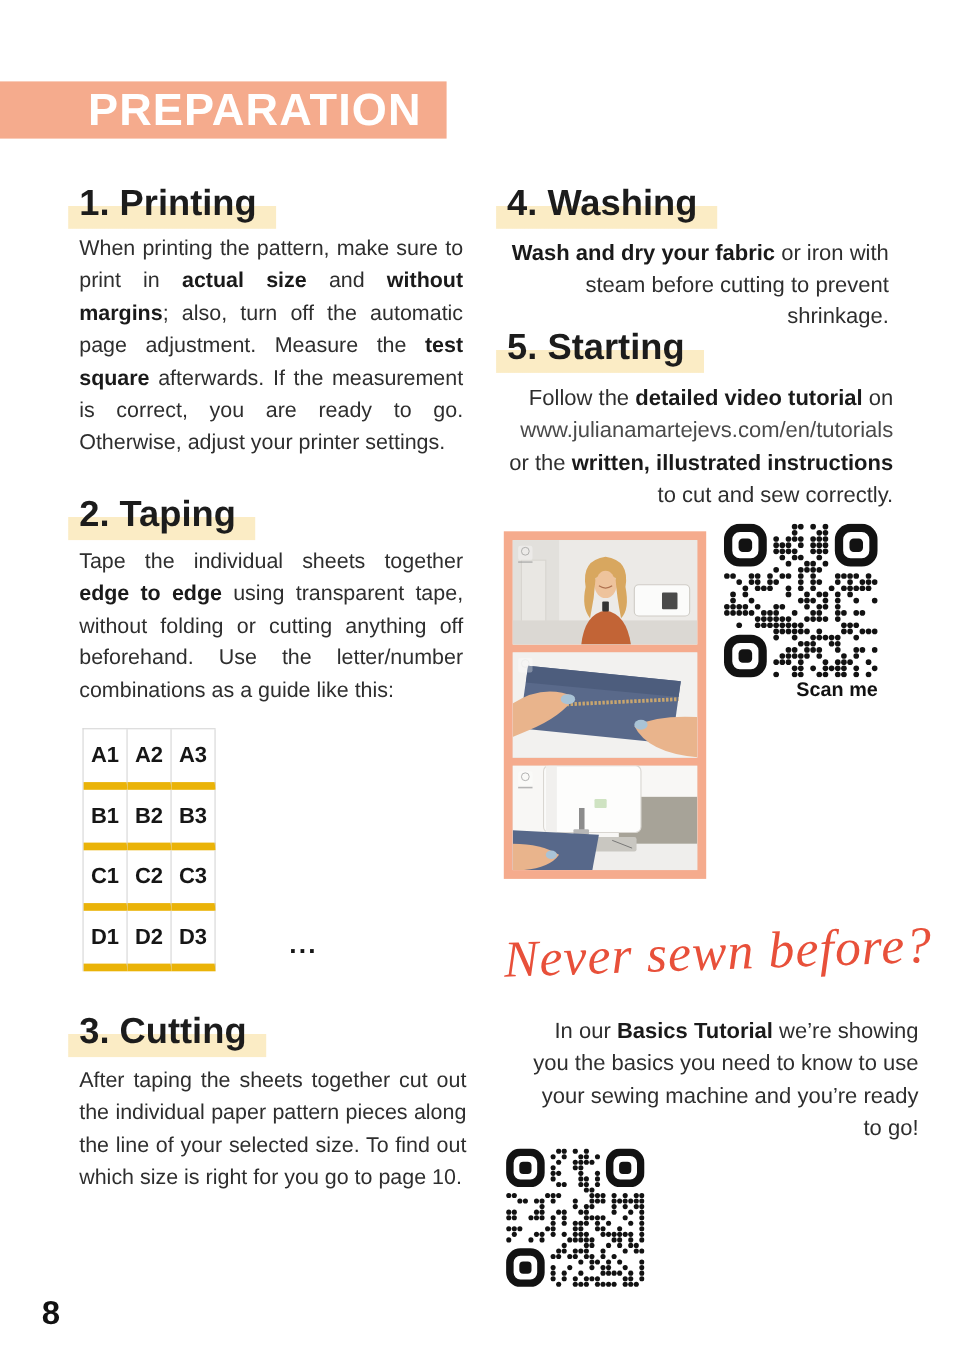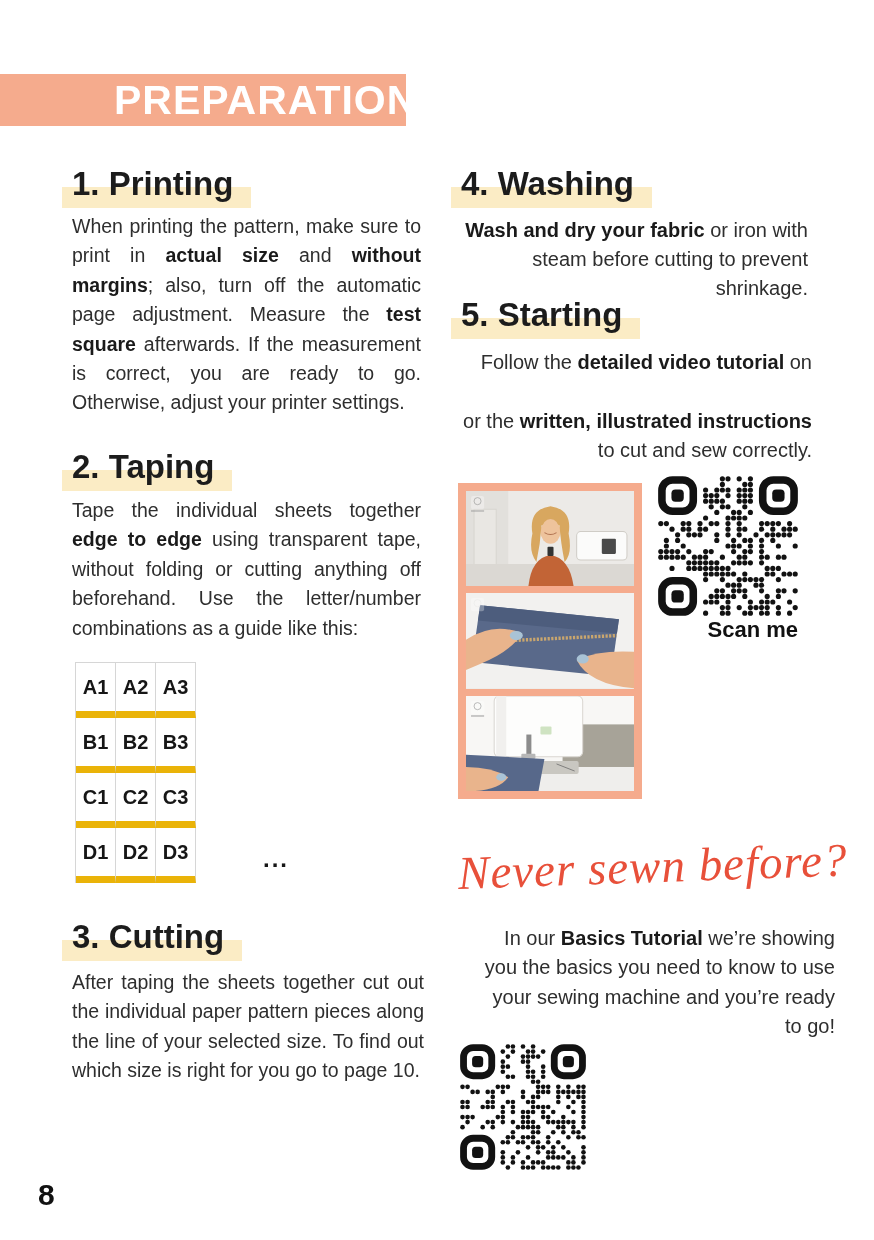--- a/index.html
+++ b/index.html
@@ -17,21 +17,21 @@
     font-family:"Liberation Sans",sans-serif;color:var(--body);
   }
   .abs{position:absolute;}
 
   
   .banner{
     left:0;top:74px;width:406px;height:52px;background:var(--salmon);
     display:flex;align-items:center;
   }
   .banner-title{
-    padding-left:114px;color:#ffffff;font-weight:bold;font-size:41px;
+    padding-left:80px;color:#ffffff;font-weight:bold;font-size:41px;
     letter-spacing:1px;white-space:nowrap;
   }
 
   
   h2{font-size:33px;color:var(--ink);font-weight:bold;line-height:1.15;white-space:nowrap;}
   .hl{
     display:inline-block;
     padding:1px 18px 5px 10px;margin-left:-10px;
     background:linear-gradient(180deg, rgba(0,0,0,0) 52%, var(--cream) 52%);
   }
@@ -58,21 +58,21 @@
   .photo-frame{
     left:458px;top:483px;width:184px;height:316px;background:var(--salmon);
     padding:8px;display:flex;flex-direction:column;gap:7px;
   }
   .photo{flex:1 1 0;background:#eceae7;overflow:hidden;position:relative;}
   .photo svg{display:block;width:100%;height:100%;}
 
   
   .qr{background:#fff;}
   .qr svg{display:block;width:100%;height:100%;}
-  .scan-label{font-weight:bold;font-size:22px;color:#111;text-align:right;}
+  .scan-label{font-weight:bold;font-size:18px;color:#111;text-align:right;}
 
   
   .script-heading{
     font-family:"Liberation Serif",serif;font-style:italic;
     font-size:47px;color:var(--script);transform:rotate(-2deg);
     transform-origin:left center;white-space:nowrap;letter-spacing:1px;
   }
 
   .page-number{font-weight:bold;font-size:30px;color:#111;}
 </style>
@@ -105,21 +105,21 @@
 </div>
 <div class="abs grid-ellipsis" style="left:263px;top:845px;">...</div>
 
 <h2 class="abs" style="left:72px;top:917px;text-decoration:underline;"><span class="hl">3. Cutting</span></h2>
 <p class="abs para just" style="left:72px;top:968px;width:352px;"><span>After taping the sheets together cut out the individual paper pattern pieces along the line of your selected size. To find out which size is right for you go to page 10.</span></p>
 
 <h2 class="abs" style="left:461px;top:164px;"><span class="hl">4. Washing</span></h2>
 <p class="abs para" style="left:460px;top:216px;width:348px;font-size:20px;line-height:29px;"><span class="b">Wash and dry your fabric</span><span> or iron with steam before cutting to prevent shrinkage.</span></p>
 
 <h2 class="abs" style="left:461px;top:295px;"><span class="hl">5. Starting</span></h2>
-<p class="abs para" style="left:460px;top:348px;width:352px;font-size:20px;line-height:29.3px;"><span>Follow the </span><span class="b">detailed video tutorial</span><span> on</span><br><br><span>or the </span><span class="b">written, illustrated instructions</span><span> to cut and sew correctly.</span></p>
+<p class="abs para" style="left:460px;top:348px;width:352px;font-size:20px;line-height:29.3px;"><span>Follow the </span><span class="b">detailed video tutorial</span><span> on</span><br><span class="gray">www.julianamartejevs.com/en/tutorials</span><br><span>or the </span><span class="b">written, illustrated instructions</span><span> to cut and sew correctly.</span></p>
 
 <div class="abs photo-frame">
   <div class="photo">
     <svg viewBox="0 0 167 94" preserveAspectRatio="none">
       <rect width="167" height="94" fill="#eceae7"></rect>
       <rect x="0" y="0" width="42" height="94" fill="#e2e0dc"></rect>
       <rect x="8" y="18" width="22" height="56" fill="#e9e7e3" stroke="#d8d5d0" stroke-width="1"></rect>
       <rect x="0" y="72" width="167" height="22" fill="#dbd8d3"></rect>
       <rect x="110" y="40" width="50" height="28" rx="4" fill="#fbfbfa" stroke="#cfccc6" stroke-width="1"></rect>
       <rect x="135" y="47" width="14" height="15" rx="1" fill="#4a4a4a"></rect>

